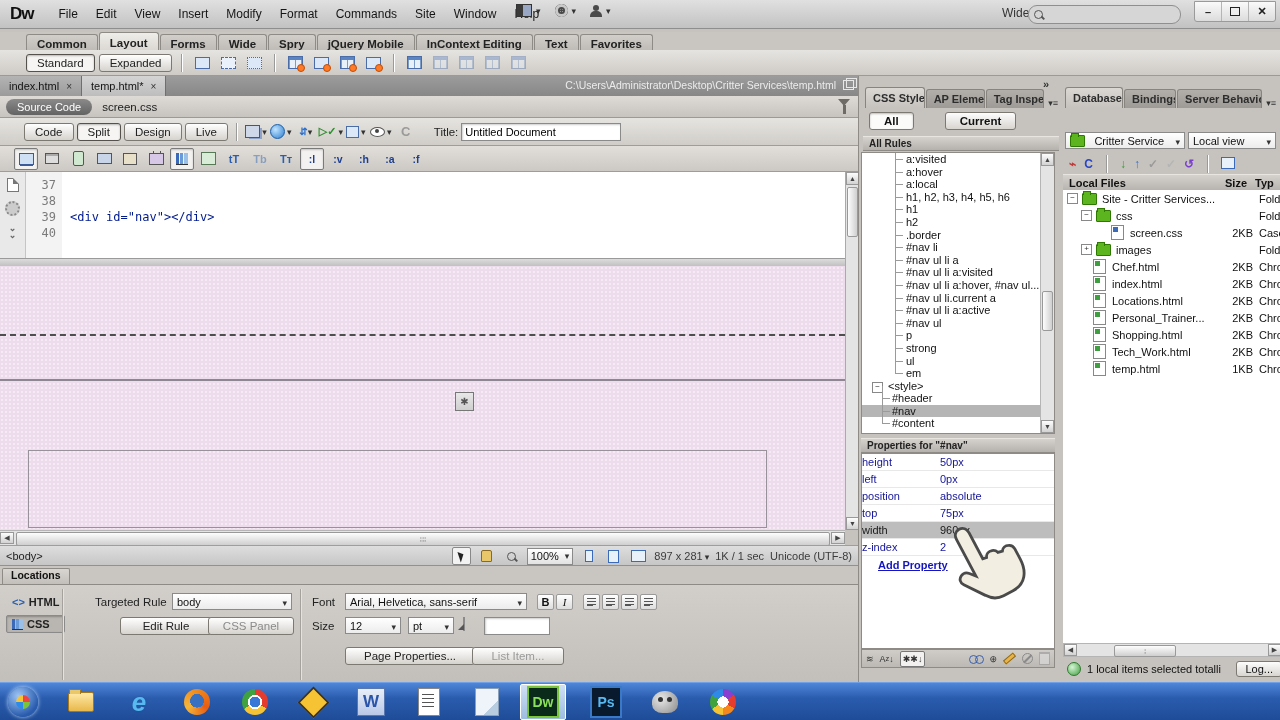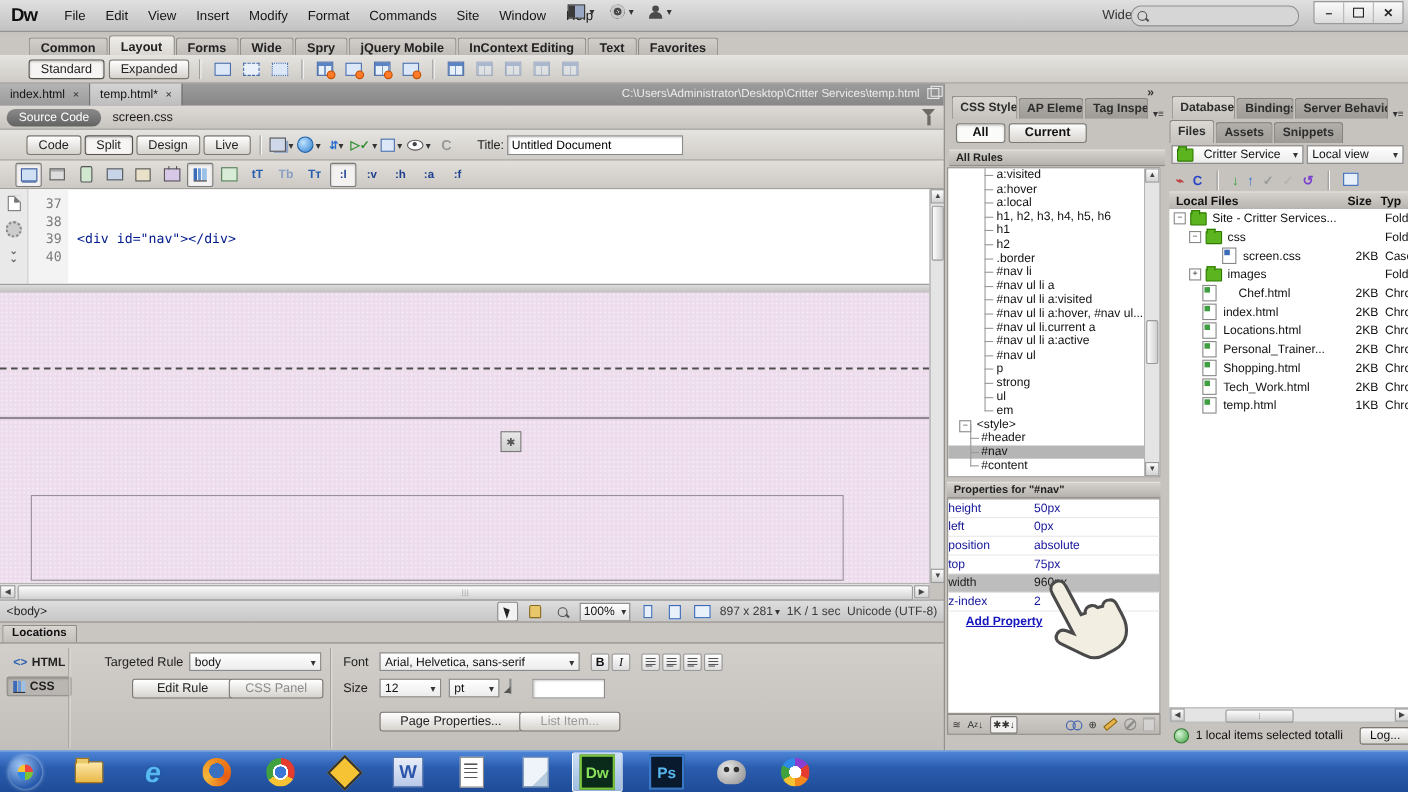--- a/index.html
+++ b/index.html
@@ -197,21 +197,21 @@
   
   .dock{left:858px;top:76px;width:422px;height:606px;background:#c6c3be;border-left:1px solid #8e8b86;box-sizing:border-box;}
   .collapse-arrows{position:absolute;left:184px;top:2px;font-size:11px;font-weight:bold;color:#333;}
   .ptabrow{position:absolute;display:flex;align-items:flex-end;height:22px;}
   .ptab{height:18px;line-height:18px;padding:0 7px;font-size:11px;font-weight:bold;color:#2d2d2d;
      background:linear-gradient(#b2afaa,#9e9b96);border:1px solid #87847f;border-bottom:none;border-radius:3px 3px 0 0;margin-right:1px;white-space:nowrap;overflow:hidden;}
   .ptab.active{background:linear-gradient(#dbd8d3,#c6c3be);height:20px;line-height:20px;}
   .pmenu{font-size:9px;color:#333;padding:0 3px;}
   .grphead{background:linear-gradient(#d5d2cd,#b5b2ad);border-top:1px solid #e8e5e0;border-bottom:1px solid #8e8b86;
      font-weight:bold;font-size:10px;color:#222;display:flex;align-items:center;padding-left:6px;box-sizing:border-box;}
-  .allcur{position:absolute;left:8px;top:36px;display:flex;}
+  .allcur{position:absolute;left:8px;top:36px;display:flex;gap:28px;}
   .seg{border:1px solid #7c7973;padding:2px 14px;font-size:11.5px;font-weight:bold;border-radius:3px;
      background:linear-gradient(#fdfdfd,#d8d5d0);margin-right:3px;}
   .seg.pressed{background:#fbfbfa;box-shadow:inset 0 1px 2px rgba(0,0,0,.25);}
   .rules-wrap{position:absolute;left:2px;top:76px;width:194px;height:282px;background:#fff;border:1px solid #8e8b86;
      overflow:hidden;box-sizing:border-box;}
   .rtree{position:relative;font-size:11px;color:#111;}
   .rrow{height:12.6px;line-height:12.6px;position:relative;padding-left:44px;white-space:nowrap;}
   .rrow::before{content:"";position:absolute;left:33px;top:6px;width:8px;border-top:1px solid #9a9a9a;}
   .rrow::after{content:"";position:absolute;left:33px;top:-6px;height:12.6px;border-left:1px solid #9a9a9a;}
   .stylerow{height:12.6px;line-height:12.6px;padding-left:26px;position:relative;}
@@ -715,25 +715,20 @@
           <span class="trash"></span>
         </span>
     </div>
 
     <div class="ptabrow" style="left:206px;top:10px;width:214px">
       <span class="ptab active">Databases</span>
       <span class="ptab">Bindings</span>
       <span class="ptab" style="max-width:78px">Server Behaviors</span>
       <span class="pmenu">▾≡</span>
     </div>
-    <div class="ptabrow" style="left:204px;top:32px;width:214px">
-      <span class="ptab active">Files</span>
-      <span class="ptab">Assets</span>
-      <span class="ptab">Snippets</span>
-    </div>
     <div class="abs" style="left:206px;top:56px;width:212px;display:flex;gap:3px">
       <span class="fakesel sel-site" style="width:120px">
         <span class="folder-gly"></span>
         <span>Critter Service</span>
           <span class="dd-arrow"></span>
       </span>
       <span class="fakesel" style="width:88px">
         <span>Local view</span>
           <span class="dd-arrow"></span>
       </span>
@@ -775,21 +770,21 @@
         <span class="ftype">Casc</span>
       </div>
       <div class="frow">
         <span class="fexp" style="margin-left:18px">+</span>
         <span class="folder-gly" style="margin-left:4px"></span>
         <span class="fname" style="margin-left:5px">images</span>
         <span class="ftype">Fold</span>
       </div>
       <div class="frow">
         <span class="page-gly" style="margin-left:30px"></span>
-        <span class="fname" style="margin-left:20px">Chef.html</span>
+        <span class="fname" style="margin-left:6px">Chef.html</span>
         <span class="fsize">2KB</span>
         <span class="ftype">Chro</span>
       </div>
       <div class="frow">
         <span class="page-gly" style="margin-left:30px"></span>
         <span class="fname" style="margin-left:6px">index.html</span>
         <span class="fsize">2KB</span>
         <span class="ftype">Chro</span>
       </div>
       <div class="frow">

